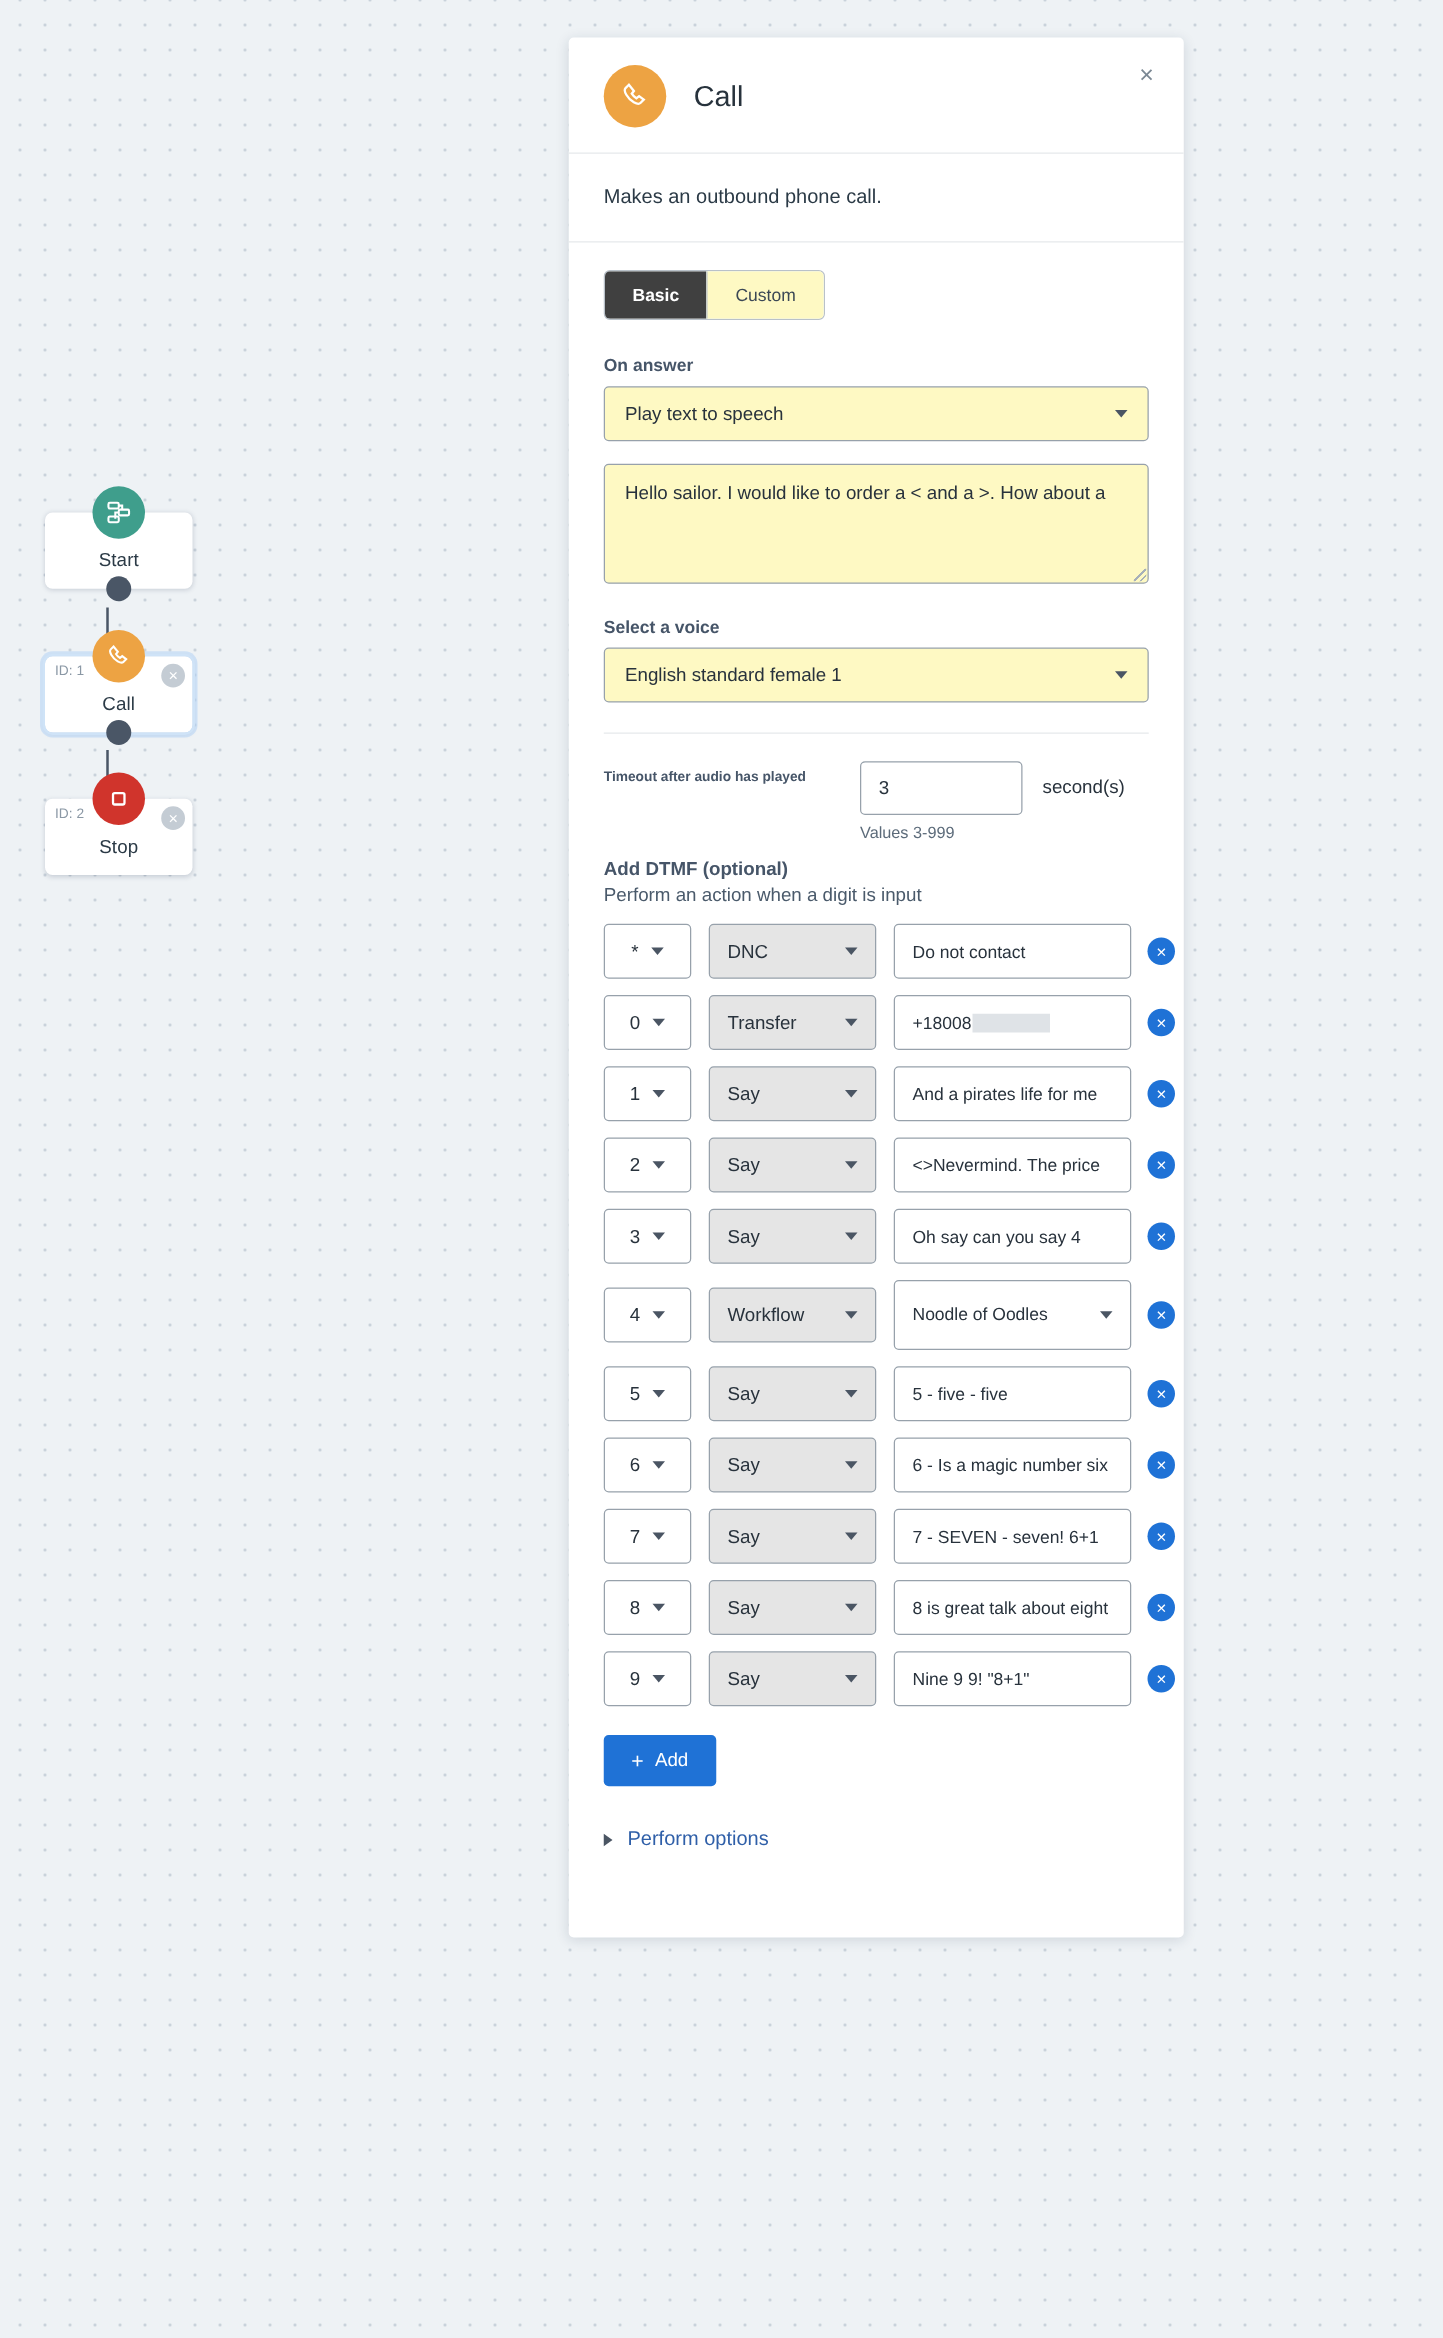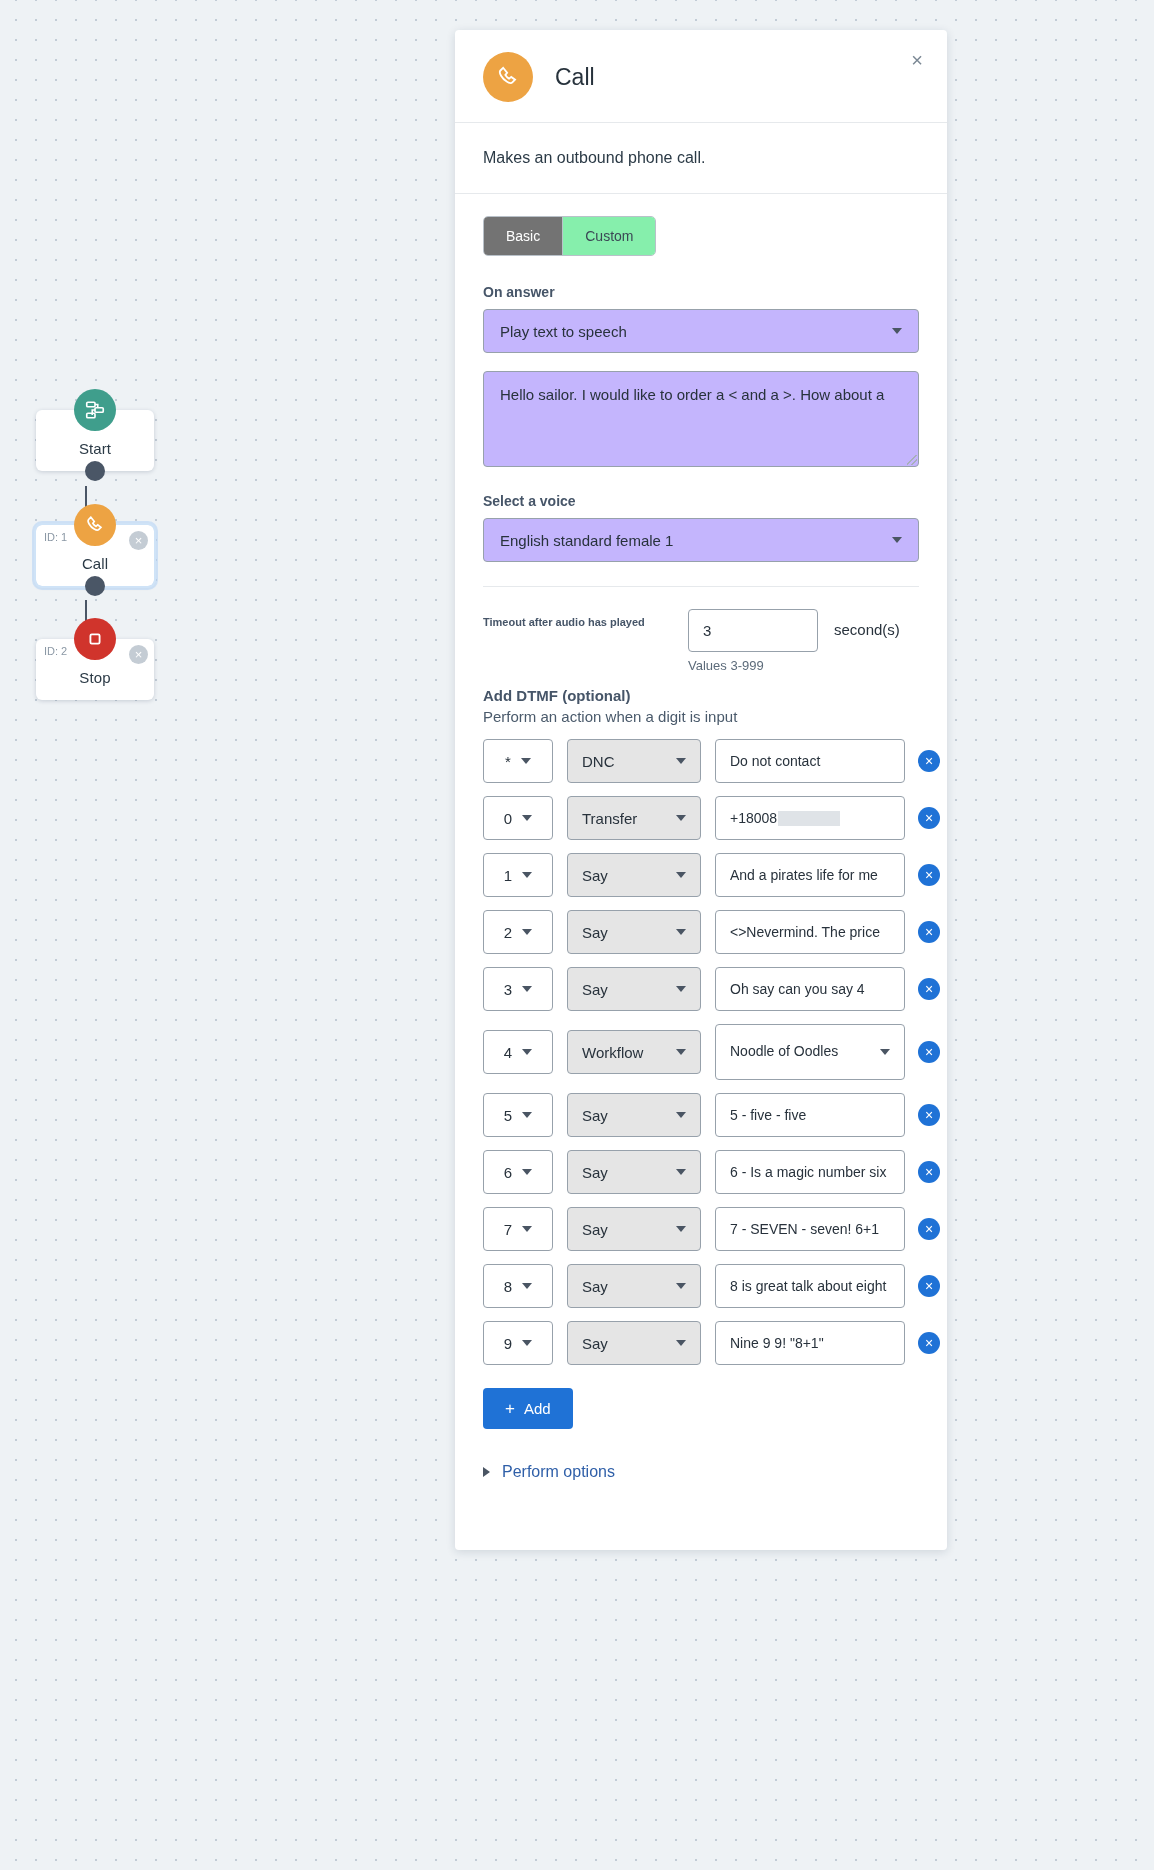--- a/index.html
+++ b/index.html
@@ -132,38 +132,38 @@
   .segmented {
     display: inline-flex;
     border: 1px solid #b9c1c9;
     border-radius: 5px;
     overflow: hidden;
     margin-bottom: 28px;
   }
   .seg-btn {
     padding: 11px 22px;
     font-size: 14px;
-    background: #86efac;
+    background: #fef9c3;
     color: #3b4855;
     cursor: pointer;
     border: none;
     font-family: inherit;
   }
-  .seg-btn.active { background: #737373; color: #fff; font-weight: normal; }
+  .seg-btn.active { background: #404040; color: #fff; font-weight: bold; }
   .seg-btn + .seg-btn { border-left: 1px solid #b9c1c9; }
 
   .field-label {
     font-size: 14px; font-weight: bold; color: #465568;
     margin-bottom: 9px;
   }
   .select-box, .text-box, .textarea-box {
     width: 100%;
     border: 1px solid #97a1ab;
     border-radius: 4px;
-    background: #c4b5fd;
+    background: #fef9c3;
     font-size: 15px;
     color: #28323c;
     font-family: inherit;
     padding: 12px 16px;
     position: relative;
   }
   .select-box {
     display: flex; align-items: center; justify-content: space-between;
     cursor: pointer;
     min-height: 44px;

